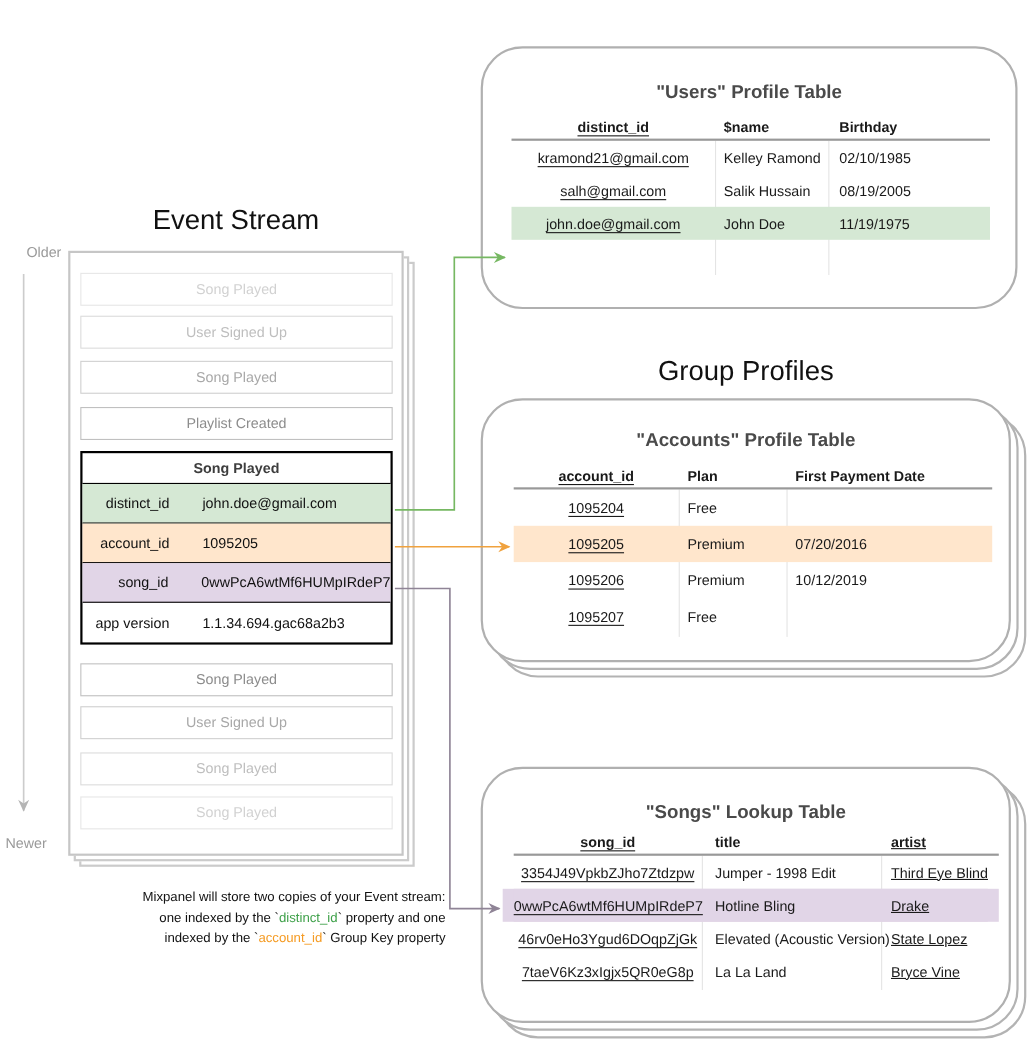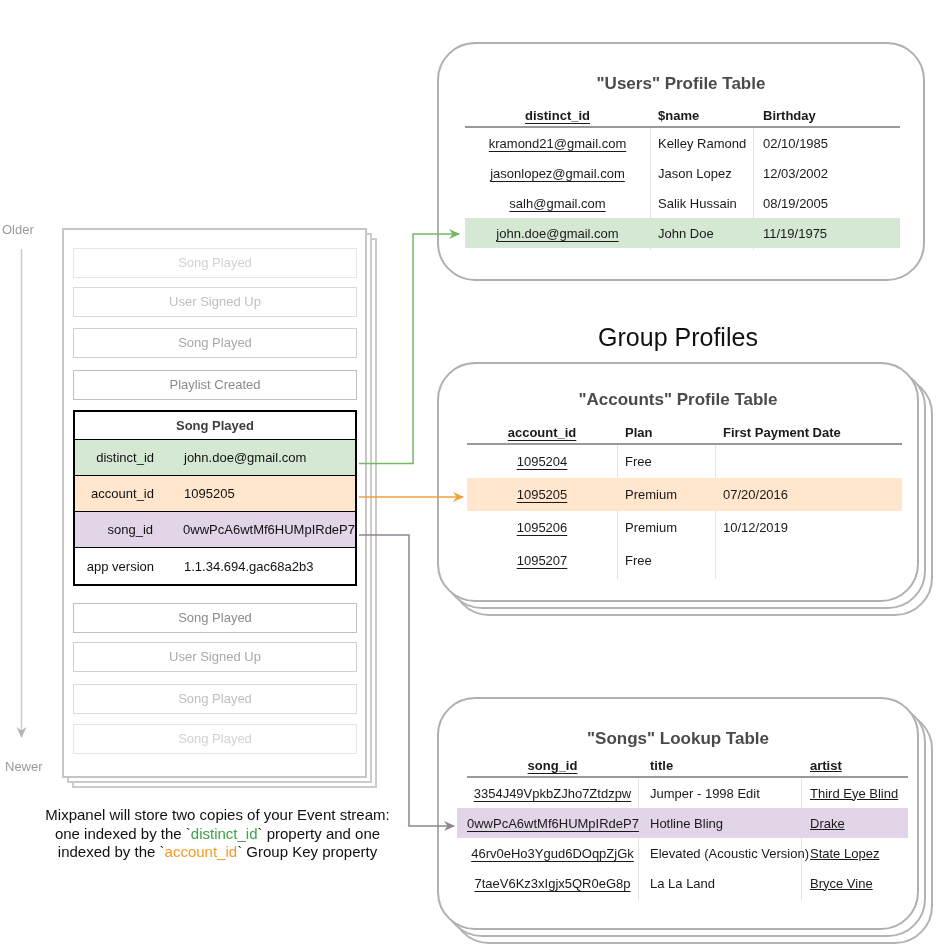--- a/index.html
+++ b/index.html
@@ -33,21 +33,21 @@
   }
   .prop-row { height:36px; display:flex; align-items:center; font-size:13px; border-bottom:1px solid #000; }
   .prop-row:last-child { border-bottom:none; }
   .prop-key { width:79px; text-align:right; color:#111; }
   .prop-val { margin-left:30px; color:#111; }
   .bg-green  { background:#d5e8d4; }
   .bg-orange { background:#ffe6cc; }
   .bg-purple { background:#e1d5e7; }
 
   
-  .caption { position:absolute; text-align:center; font-size:15px; line-height:18.5px; color:#111; }
+  .caption { position:absolute; text-align:right; font-size:12px; line-height:18.5px; color:#111; }
   .code-green  { color:#3fa14a; }
   .code-orange { color:#f59b23; }
 
   
   .card-layer { position:absolute; border:2px solid #b3b3b3; border-radius:38px; background:#fff; }
   .card { position:absolute; border:2px solid #b0b0b0; border-radius:38px; background:#fff; z-index:10; }
   .card-subtitle { position:absolute; left:0; width:100%; text-align:center; font-weight:bold; font-size:17px; color:#4a4a4a; }
 
   
   .ptable { position:absolute; }
@@ -73,23 +73,24 @@
   .row-orange { background:#ffe6cc; }
   .row-purple { background:#e1d5e7; box-shadow:-10px 0 0 #e1d5e7; }
 
   .overlay { position:absolute; left:0; top:0; width:941px; height:951px; z-index:40; pointer-events:none; }
 </style>
 </head>
 <body>
 
 <div class="stage">
 
-  <div class="tl-label" style="left:2px; top:222px;">Older</div>
+  <div class="tl-label" style="left:24px; top:222px;">Older</div>
   <div class="tl-label" style="left:5px; top:759px;">Newer</div>
 
+  <div class="sec-title" style="left:62px; top:186px; width:305px;">Event Stream</div>
 
   <div class="stream-layer" style="left:72px; top:238px; width:305px; height:550px; z-index:8;"></div>
   <div class="stream-layer" style="left:67px; top:233px; width:305px; height:550px; z-index:9;"></div>
 
   <div class="stream-main" style="left:62px; top:228px; width:305px; height:550px;">
     <div class="event-box op1" style="top:18px;">Song Played</div>
     <div class="event-box op2" style="top:57px;">User Signed Up</div>
     <div class="event-box op3" style="top:98px;">Song Played</div>
     <div class="event-box op4" style="top:140px;">Playlist Created</div>
 
@@ -130,25 +131,20 @@
     <div class="ptable" style="left:26px; top:60px; width:435px;">
       <div class="thead">
         <span class="u-c1"><span class="u">distinct_id</span></span>
         <span class="u-c2">$name</span>
         <span class="u-c3">Birthday</span>
       </div>
       <div class="trow">
         <span class="u-c1"><span class="u">kramond21@gmail.com</span></span>
         <span class="u-c2">Kelley Ramond</span>
         <span class="u-c3">02/10/1985</span>
-      </div>
-      <div class="trow">
-        <span class="u-c1"><span class="u">jasonlopez@gmail.com</span></span>
-        <span class="u-c2">Jason Lopez</span>
-        <span class="u-c3">12/03/2002</span>
       </div>
       <div class="trow">
         <span class="u-c1"><span class="u">salh@gmail.com</span></span>
         <span class="u-c2">Salik Hussain</span>
         <span class="u-c3">08/19/2005</span>
       </div>
       <div class="trow row-green">
         <span class="u-c1"><span class="u">john.doe@gmail.com</span></span>
         <span class="u-c2">John Doe</span>
         <span class="u-c3">11/19/1975</span>

